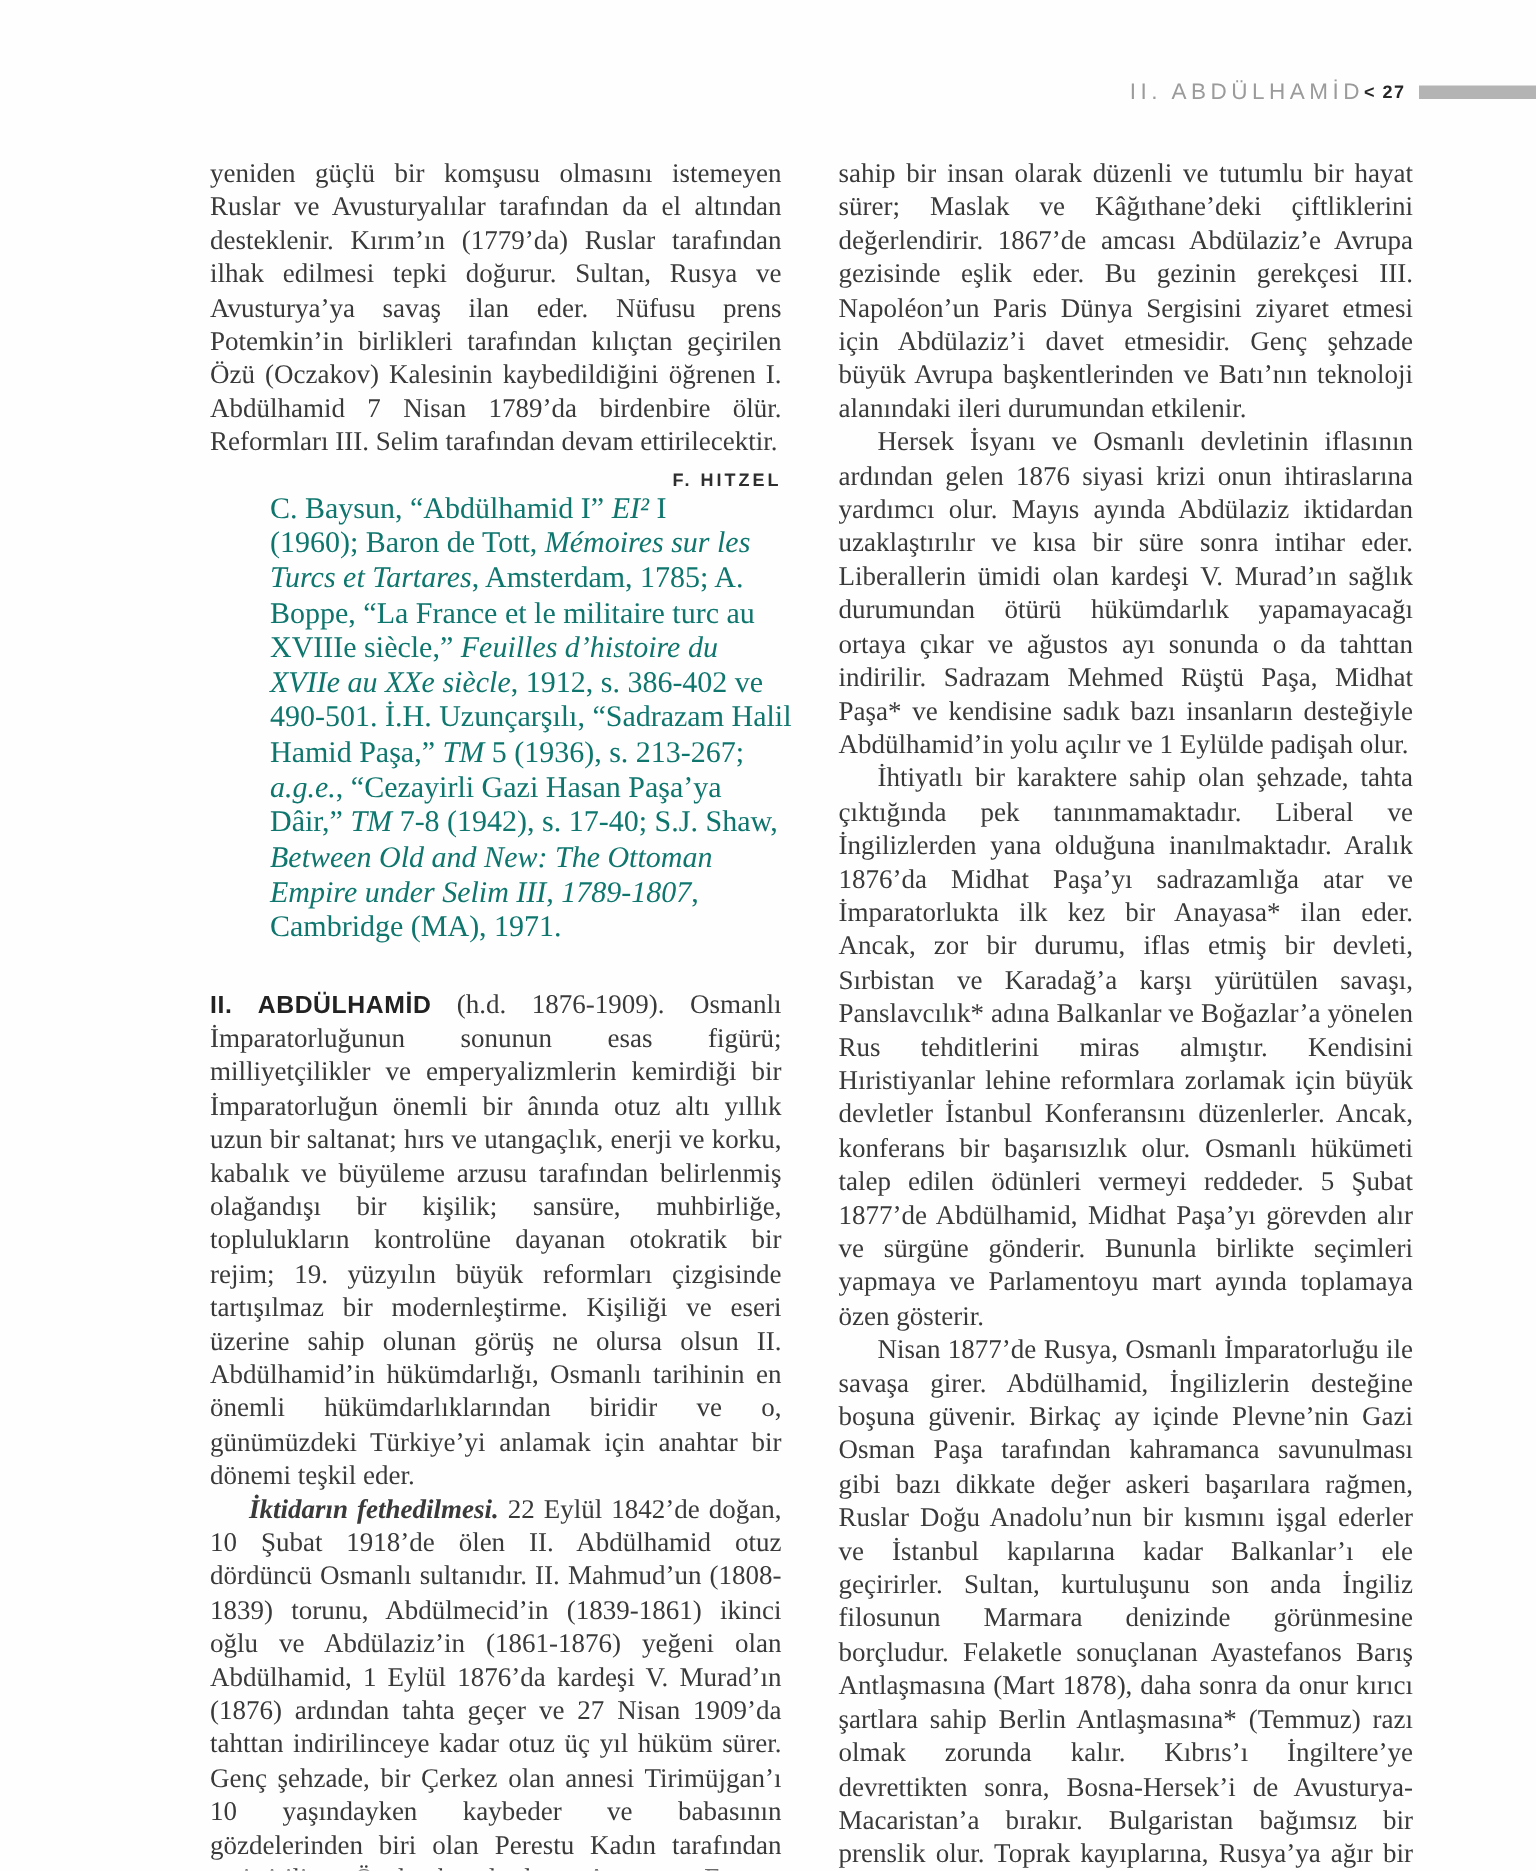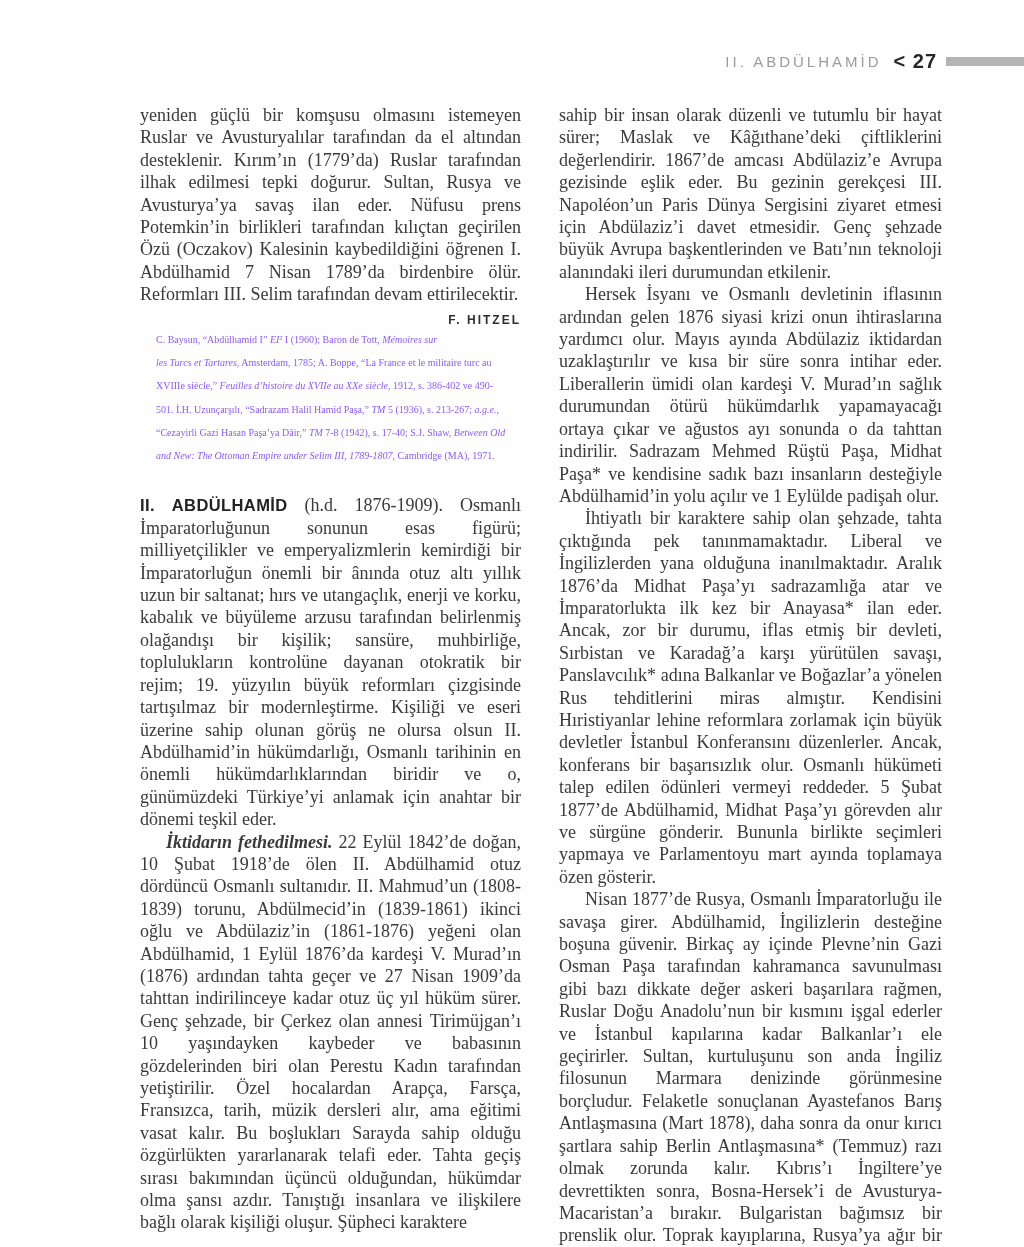--- a/index.html
+++ b/index.html
@@ -17,45 +17,45 @@
     position:absolute;top:50px;left:0;right:0;height:22px;
     display:flex;align-items:center;justify-content:flex-end;
   }
   .running-title{
     font-family:"Liberation Sans","DejaVu Sans",sans-serif;
     font-size:15px;letter-spacing:3px;color:#9b9b9b;font-weight:400;
     white-space:nowrap;
   }
   .page-indicator{
     font-family:"Liberation Sans","DejaVu Sans",sans-serif;
-    font-size:20px;font-weight:700;color:#262626;letter-spacing:1px;
-    margin-left:12px;white-space:nowrap;
+    font-size:12px;font-weight:700;color:#262626;letter-spacing:1px;
+    white-space:nowrap;
   }
   .header-bar{
     width:78px;height:9px;background:#b4b4b4;margin-left:9px;
   }
 
   
   .col{
     position:absolute;top:104px;
     font-size:18px;line-height:22.4px;color:#3a3a3a;
     text-align:justify;
     hyphens:auto;
   }
   .col-left{left:140px;width:381px;}
   .col-right{left:559px;width:383px;}
   p{margin:0;}
   p.indent{text-indent:26px;}
 
   
   .biblio{
-    margin:22px 0 27px 16px;
+    margin:22px 0 27px 40px;
     width:350px;
-    font-size:10px;line-height:23.3px;
-    text-align:left;color:#8b5cf6;
+    font-size:20px;line-height:23.3px;
+    text-align:left;color:#0f766e;
   }
 
   
   .seg-i{font-style:italic;}
   .seg-bi{font-weight:700;font-style:italic;}
   .seg-term{
     font-family:"Liberation Sans","DejaVu Sans",sans-serif;
     font-weight:700;font-size:16.5px;letter-spacing:.4px;color:#222222;
   }
   .seg-sig{

